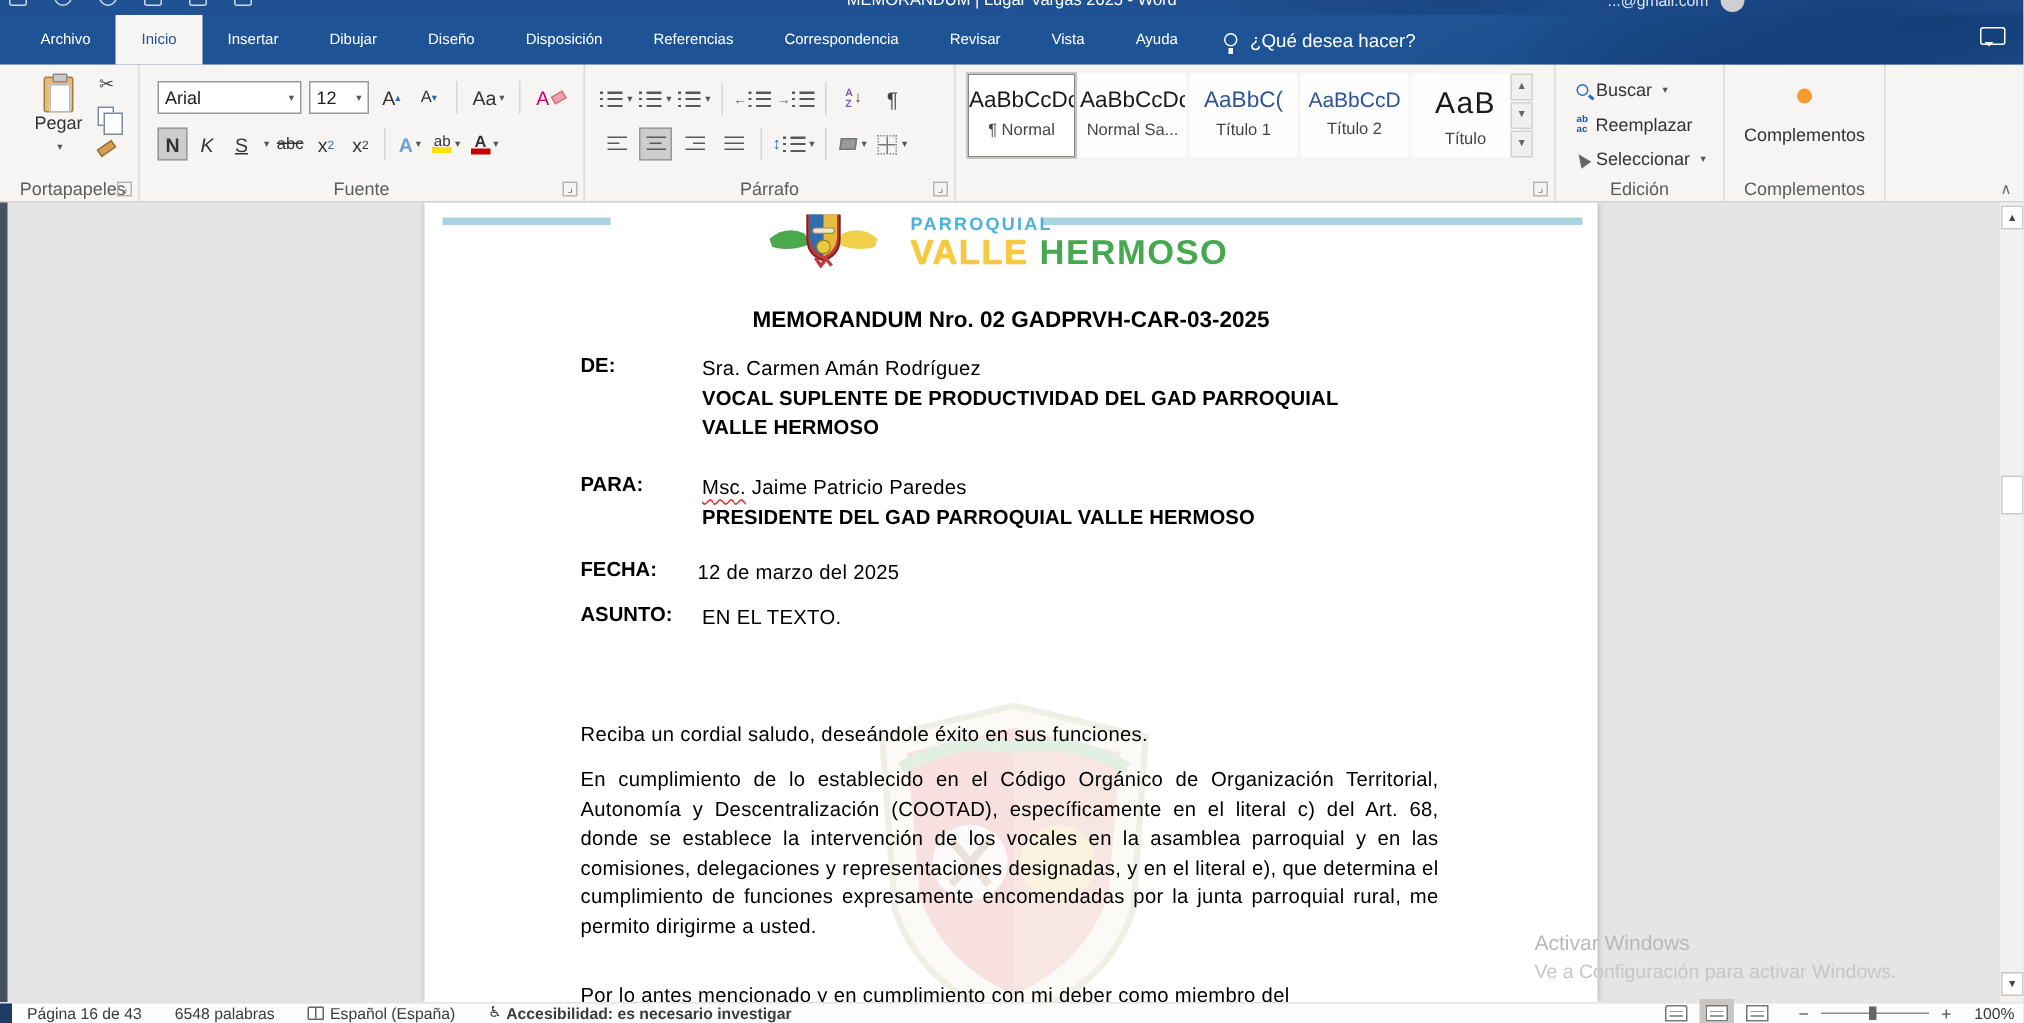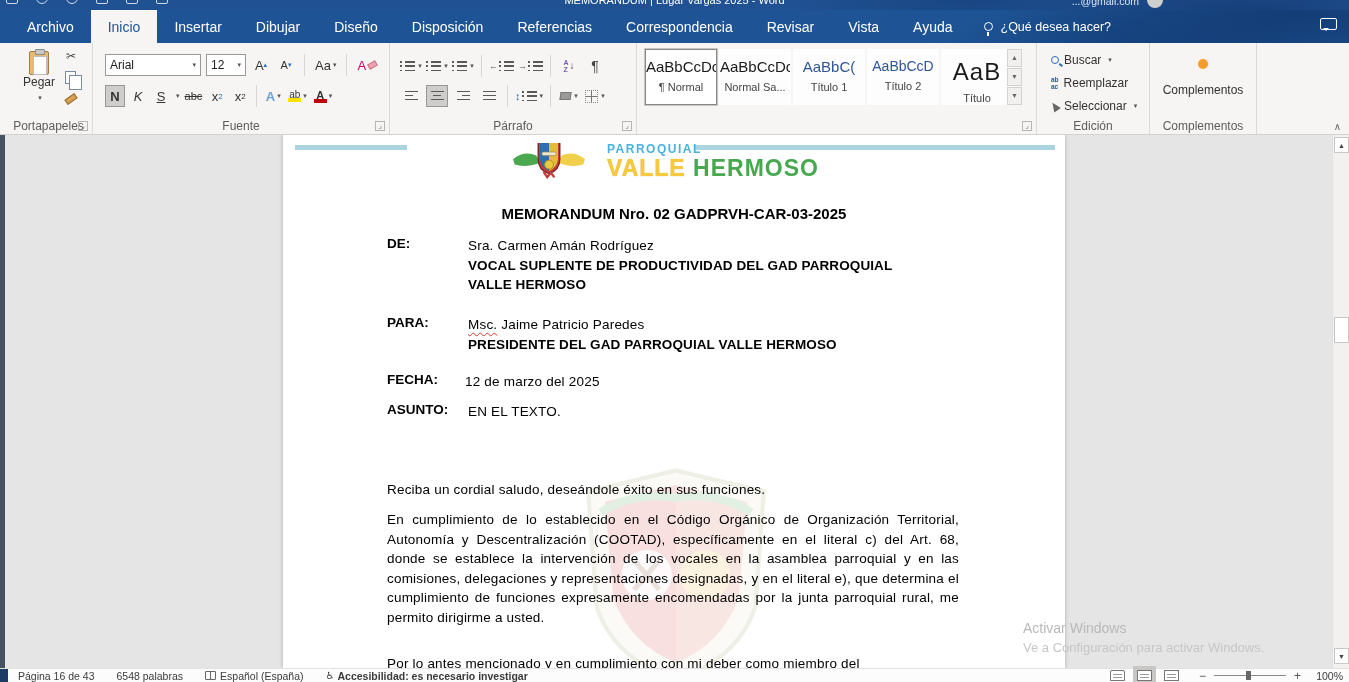--- a/index.html
+++ b/index.html
@@ -15,21 +15,21 @@
   .tb-avatar { position:absolute; right:186px; top:-8px; width:16px; height:16px; border-radius:50%; background:#cfcfcf; }
   .qat { position:absolute; left:6px; top:-8px; display:flex; gap:18px; color:#e8eef8; font-size:12px; }
   .qat span { display:inline-block; width:12px; height:12px; border:1.5px solid #dfe8f5; border-radius:2px; opacity:.9; }
   .qat span.round { border-radius:50%; }
 
   
   .tabrow { position:absolute; left:0; top:10px; width:100%; height:33px; background:#1e5495; z-index:29;
     background-image: radial-gradient(ellipse 420px 120px at 96% 10%, rgba(9,38,86,.5), transparent 70%),
                       radial-gradient(ellipse 300px 90px at 84% 140%, rgba(13,48,105,.45), transparent 70%); }
   .tabs { display:flex; align-items:stretch; height:100%; padding-left:10px; }
-  .tab { color:#fff; font-size:14px; padding:0 17px; display:flex; align-items:center; cursor:default; }
+  .tab { color:#fff; font-size:10px; padding:0 17px; display:flex; align-items:center; cursor:default; }
   .tab.active { background:#f6f5f4; color:#1e5495; font-weight:normal; }
   .tellme { display:flex; align-items:center; gap:8px; color:#fff; font-size:12.5px; margin-left:14px; }
   .bulb { width:9px; height:9px; border:1.5px solid #fff; border-radius:50%; position:relative; }
   .bulb::after { content:""; position:absolute; left:2.2px; top:9px; width:2.4px; height:3.5px; background:#fff; }
   .fb-bubble { position:absolute; right:12px; top:8px; width:17px; height:12px; border:1.5px solid #fff; border-radius:2px; }
   .fb-bubble::after { content:""; position:absolute; left:2px; bottom:-5px; border:3px solid transparent; border-top-color:#fff; }
 
   
   .ribbon { position:absolute; left:0; top:43px; width:100%; height:92px; background:#f6f5f4; border-bottom:1px solid #d4d2d0; z-index:28; }
   .rgroup { position:absolute; top:0; height:100%; border-right:1px solid #dbd9d7; }
@@ -82,21 +82,21 @@
   .gridico { display:inline-block; width:13px; height:13px; border:1px dotted #888;
     background: linear-gradient(#777,#777) center/100% 1px no-repeat, linear-gradient(#777,#777) center/1px 100% no-repeat; }
 
   
   .g-styles { left:637px; width:400px; }
   .stylestrip { position:absolute; left:8px; top:6px; display:flex; gap:2px; }
   .styleitem { width:72px; height:56px; background:#fdfdfd; border:1px solid transparent; text-align:center; padding-top:8px; }
   .styleitem.current { border:1px solid #8a8886; outline:1px solid #c8c6c4; background:#fff; }
   .ssample { font-size:15px; color:#1a1a1a; white-space:nowrap; overflow:hidden; }
   .ssample.blue { color:#2f5496; }
-  .ssample.big { font-size:24px; letter-spacing:1px; }
+  .ssample.big { font-size:20px; letter-spacing:1px; }
   .sname { font-size:11px; color:#444; margin-top:6px; white-space:nowrap; overflow:hidden; }
   .style-scroll { position:absolute; right:14px; top:6px; width:15px; display:flex; flex-direction:column; gap:1px; }
   .style-scroll div { height:18px; background:#f1f0ef; border:1px solid #d4d2d0; font-size:7px; color:#666; text-align:center; line-height:16px; }
 
   
   .g-edit { left:1037px; width:113px; }
   .editrow { position:absolute; left:14px; display:flex; align-items:center; gap:5px; font-size:12px; color:#333; }
   .lens { width:8px; height:8px; border:1.5px solid #2b6cb8; border-radius:50%; position:relative; }
   .lens::after { content:""; position:absolute; left:7px; top:7px; width:4px; height:1.5px; background:#2b6cb8; transform:rotate(40deg); }
   .abac { font-size:6.5px; line-height:1.1; color:#2b579a; font-weight:bold; }

